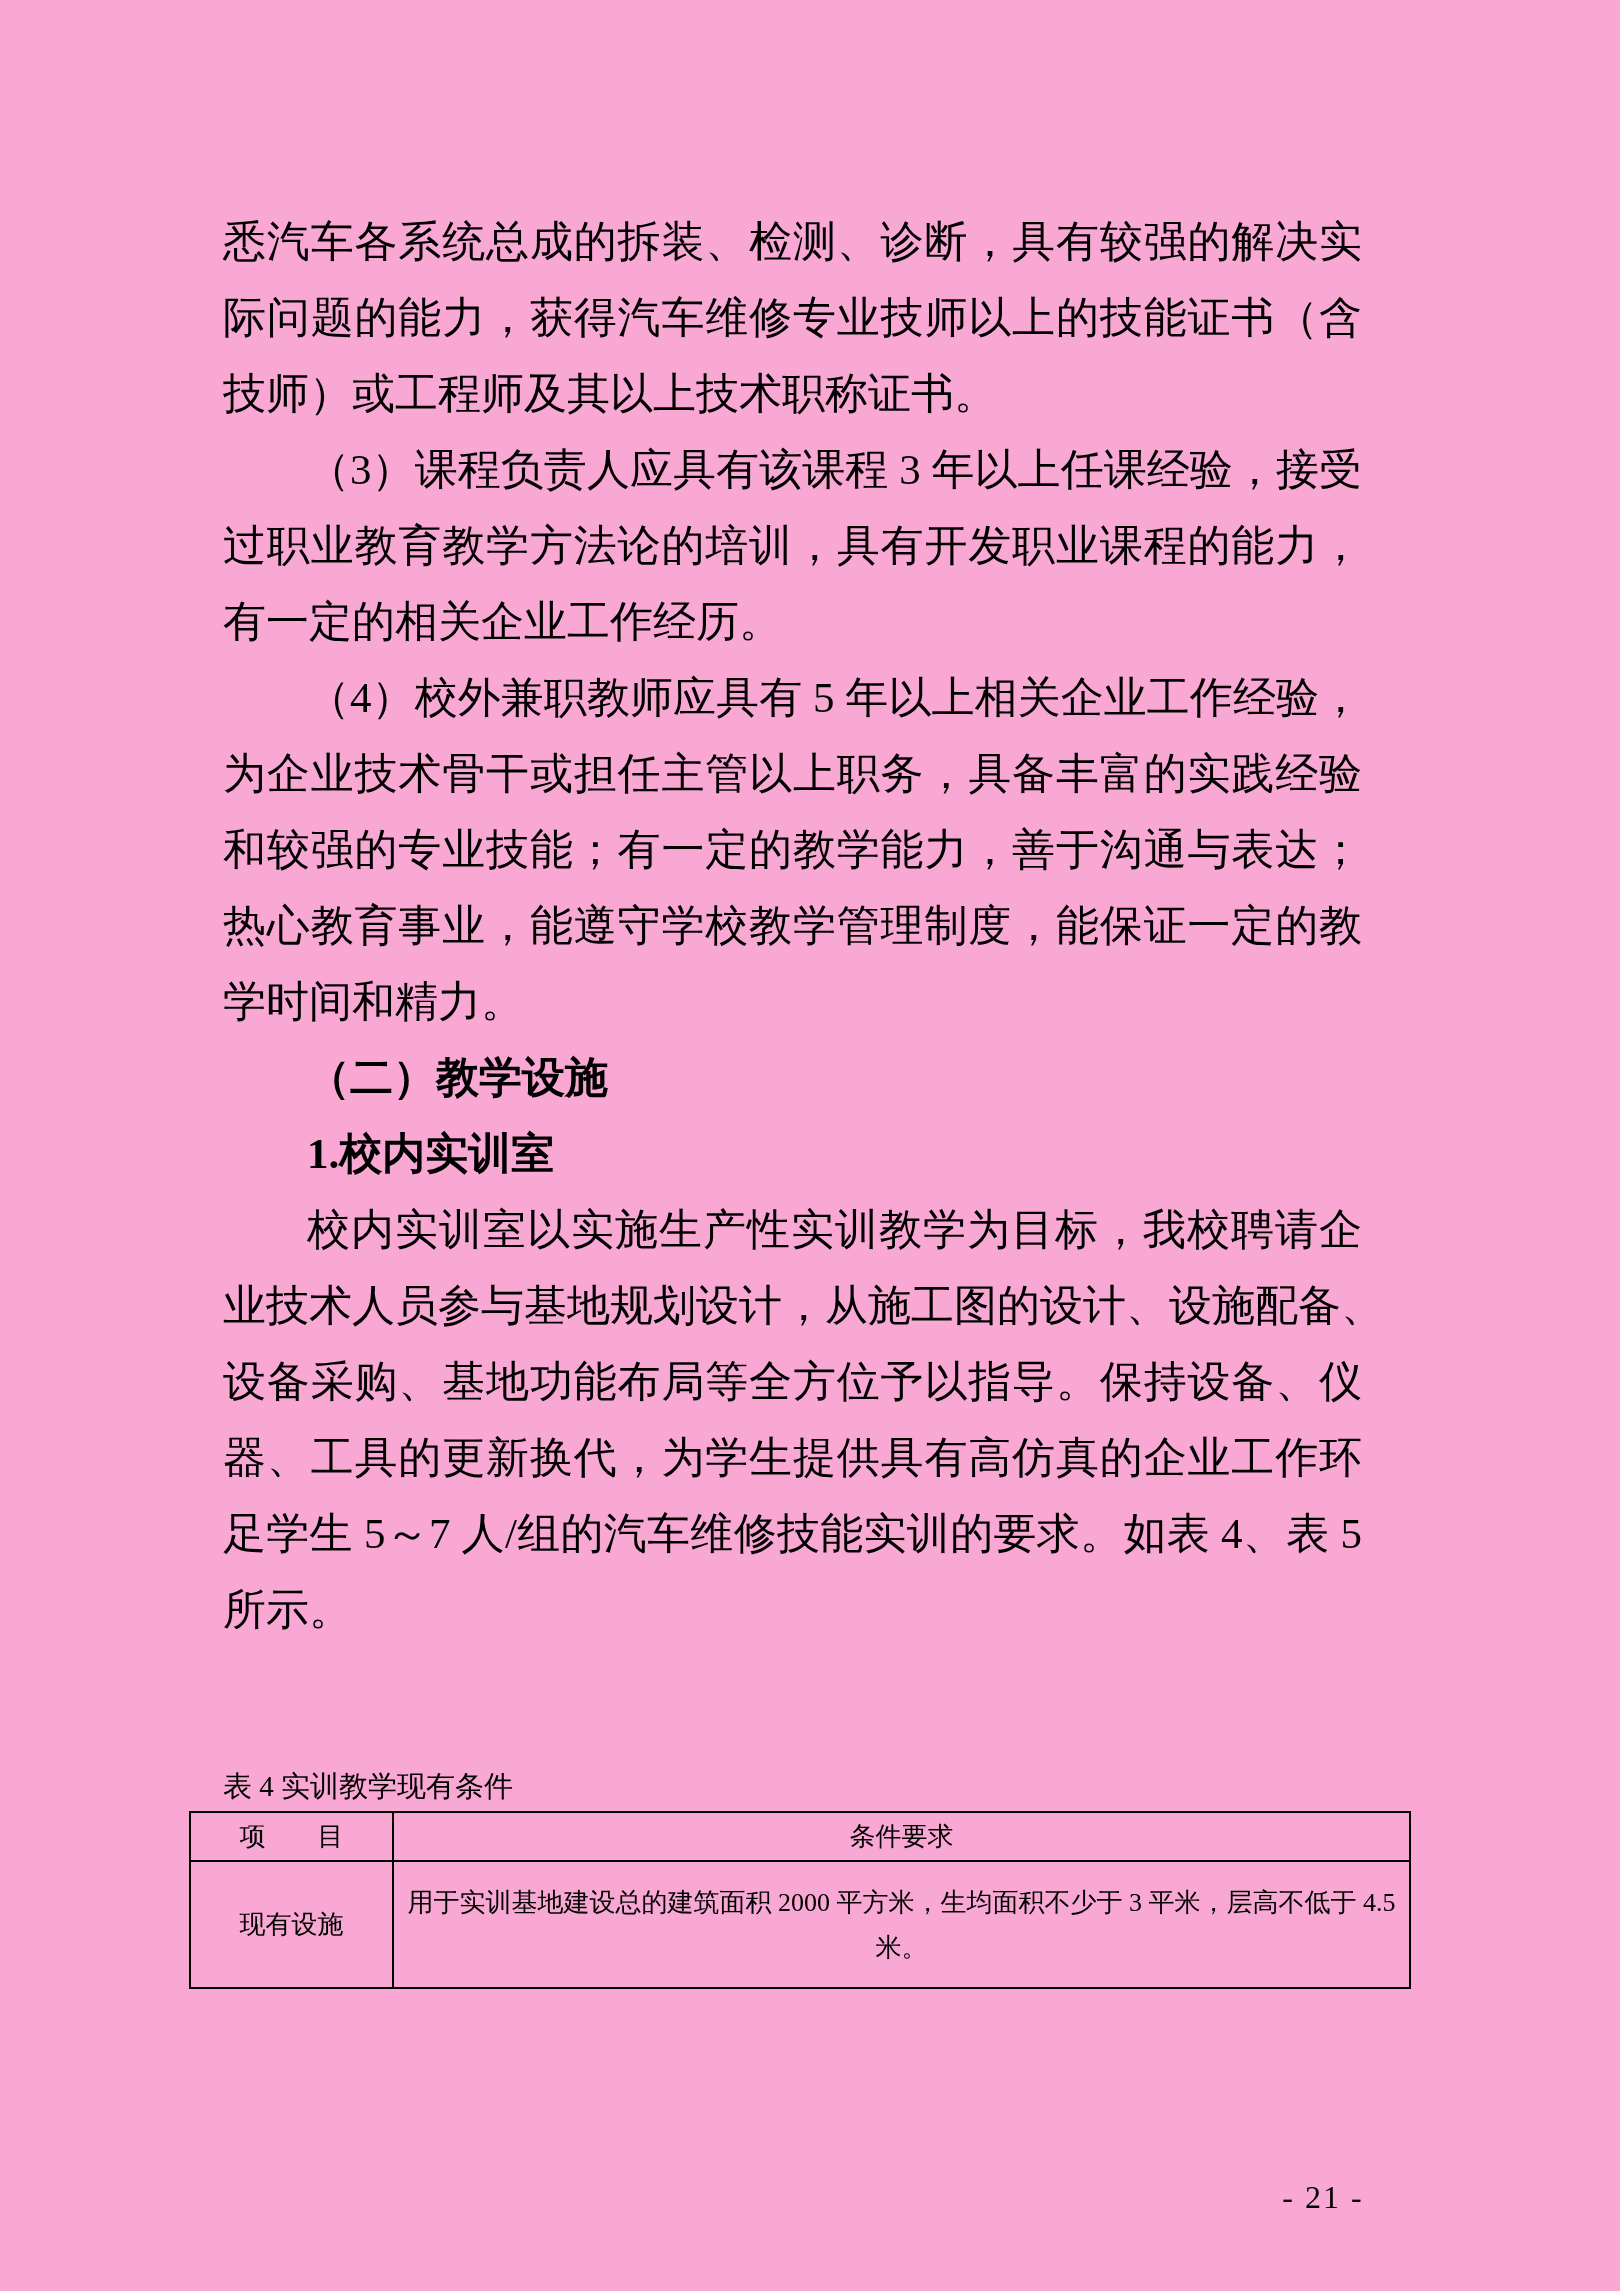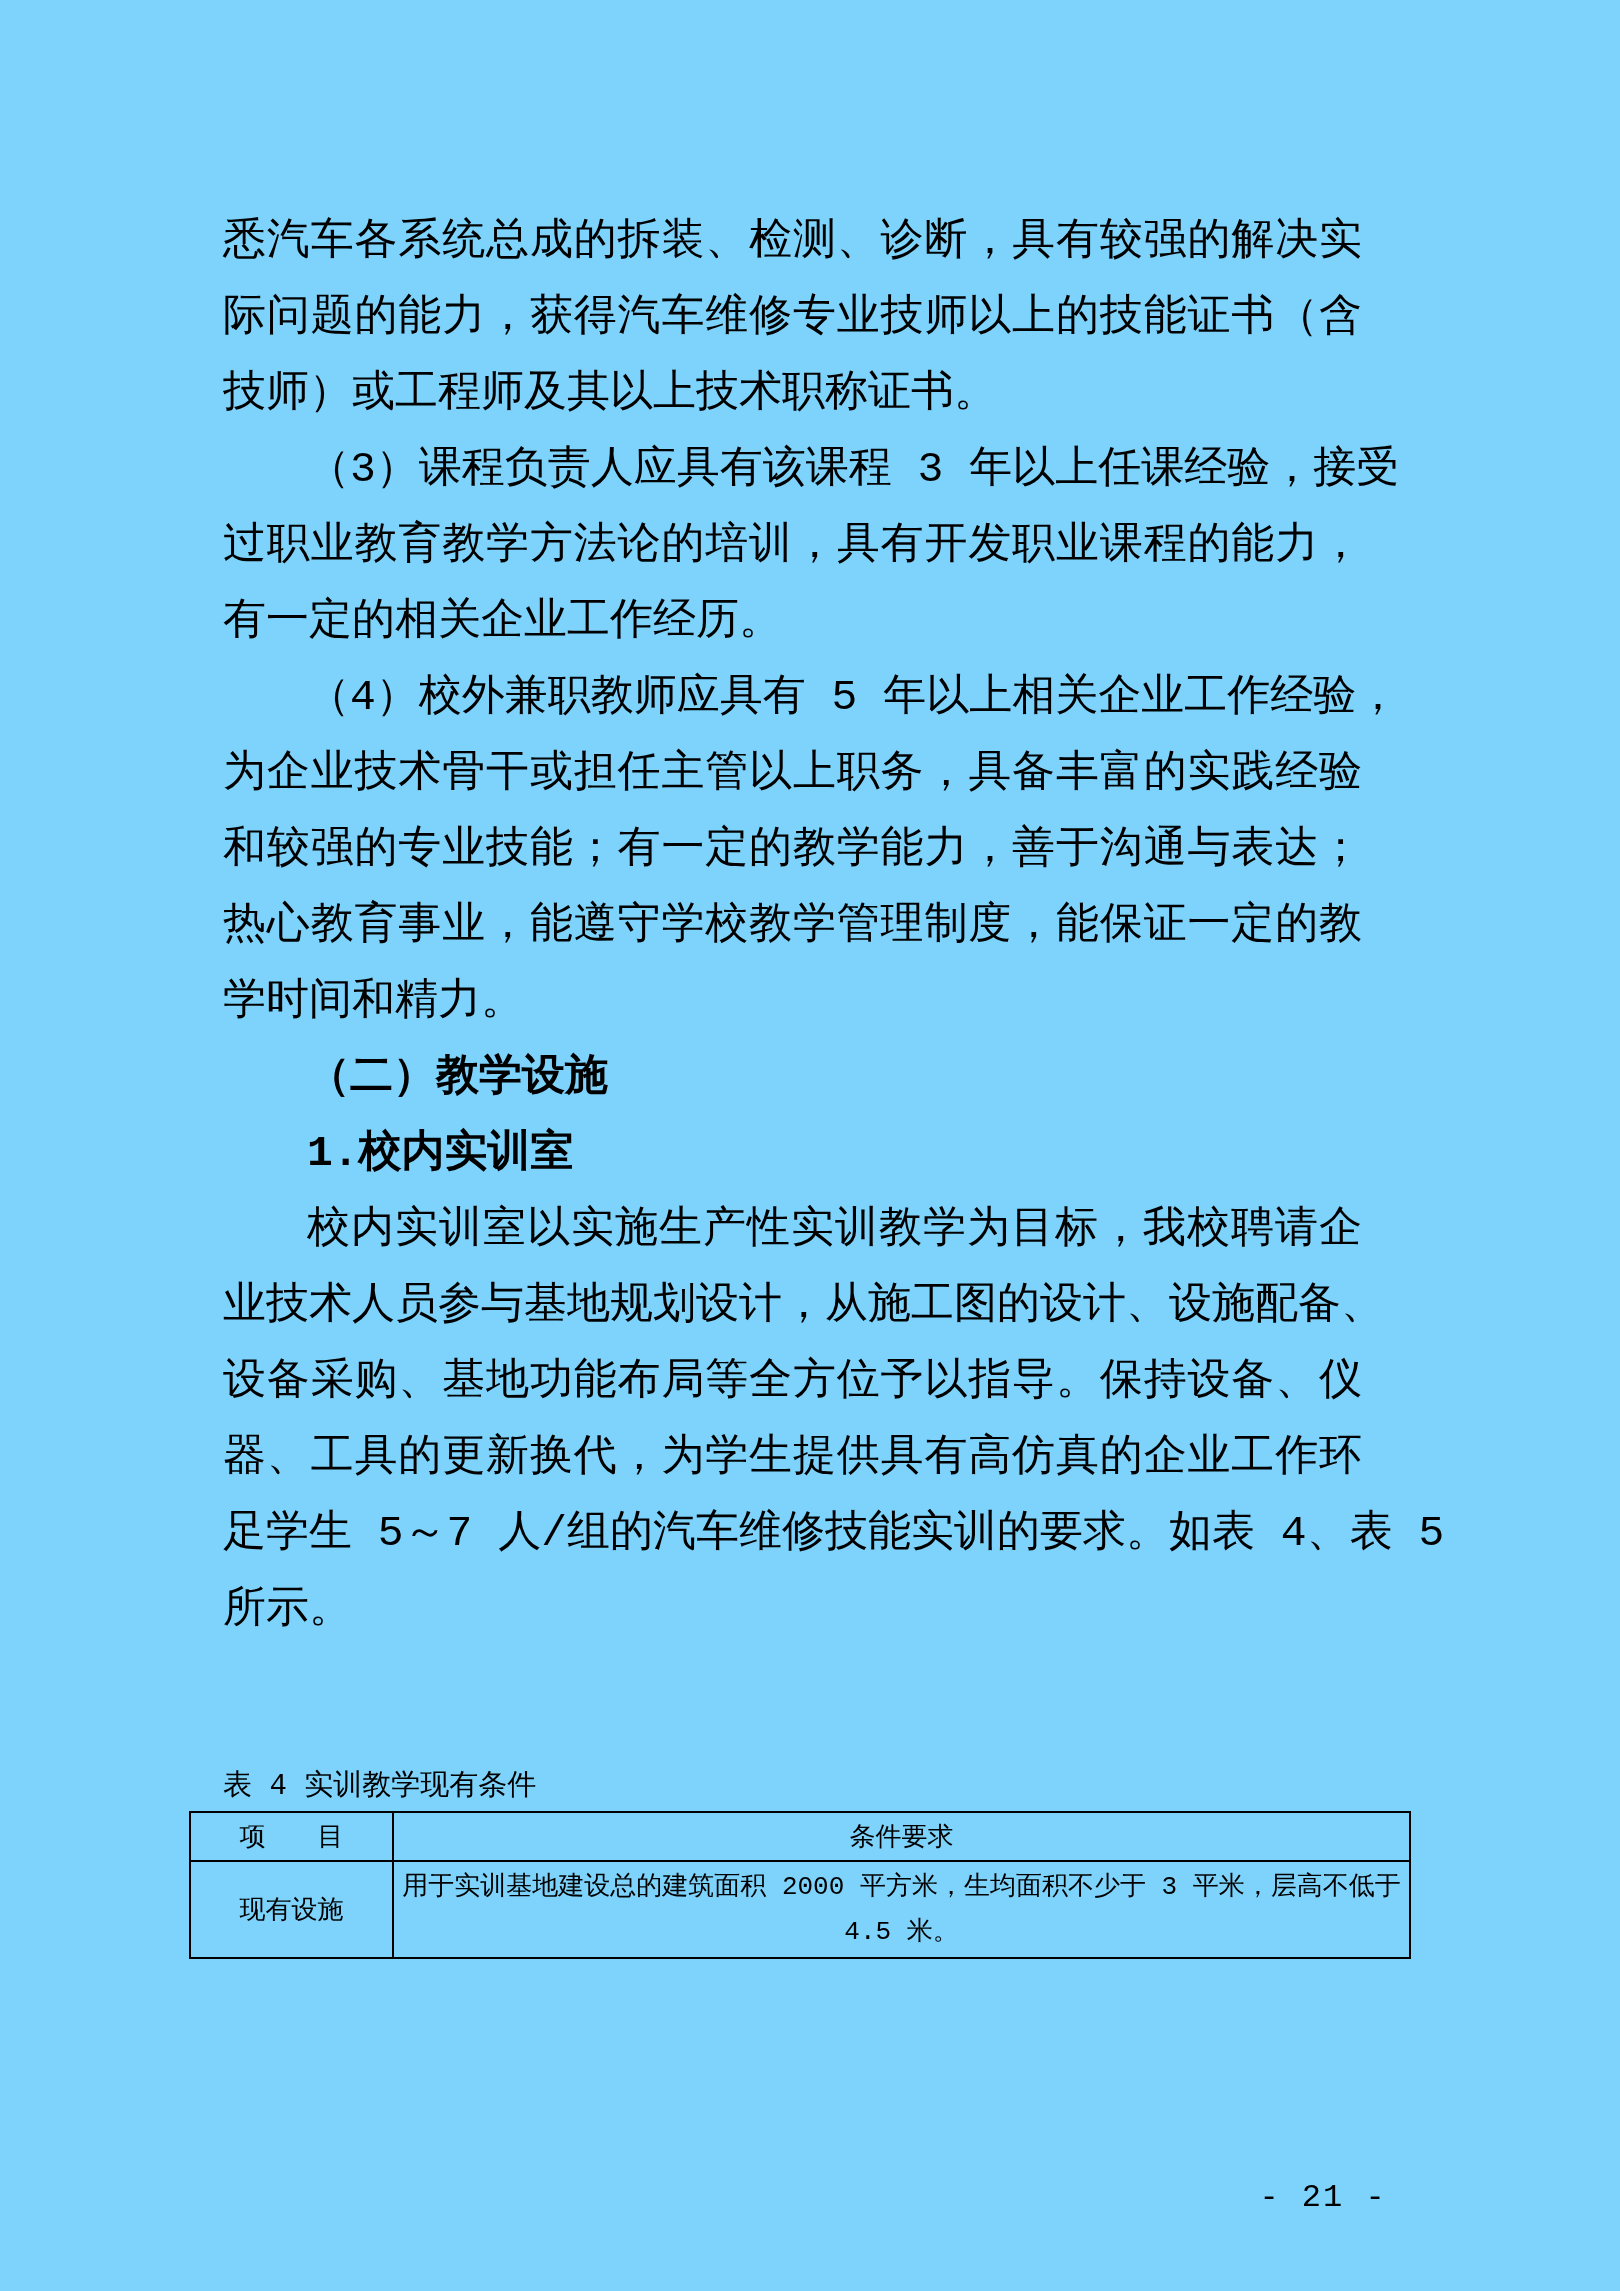--- a/index.html
+++ b/index.html
@@ -4,23 +4,23 @@
 <style>
   html, body {
     margin: 0;
     padding: 0;
     background: #ffffff;
   }
   .page {
     position: relative;
     width: 1620px;
     height: 2292px;
-    background: #7dd3fc;
+    background: #f9a8d4;
     color: #000000;
-    font-family: Liberation Mono, monospace;
+    font-family: Liberation Serif, serif;
     overflow: hidden;
   }
   
   .doc-body {
     position: absolute;
     left: 223px;
     top: 204px;
     width: 1139px;
   }
   .ln {
@@ -59,21 +59,21 @@
     table-layout: fixed;
     font-size: 26px;
   }
   .cond-table th, .cond-table td {
     border: 2px solid #000000;
     font-weight: normal;
     padding: 0;
   }
   .col-item { width: 201px; }
   .cond-table thead tr { height: 49px; }
-  .cond-table tbody tr { height: 97px; }
+  .cond-table tbody tr { height: 127px; }
   .cond-table th { text-align: center; vertical-align: middle; }
   .cell-item {
     text-align: center;
     vertical-align: middle;
   }
   .cell-req {
     padding: 5.9px 19.6px 5.9px 11.8px;
     line-height: 45px;
     vertical-align: middle;
     text-align: center;

